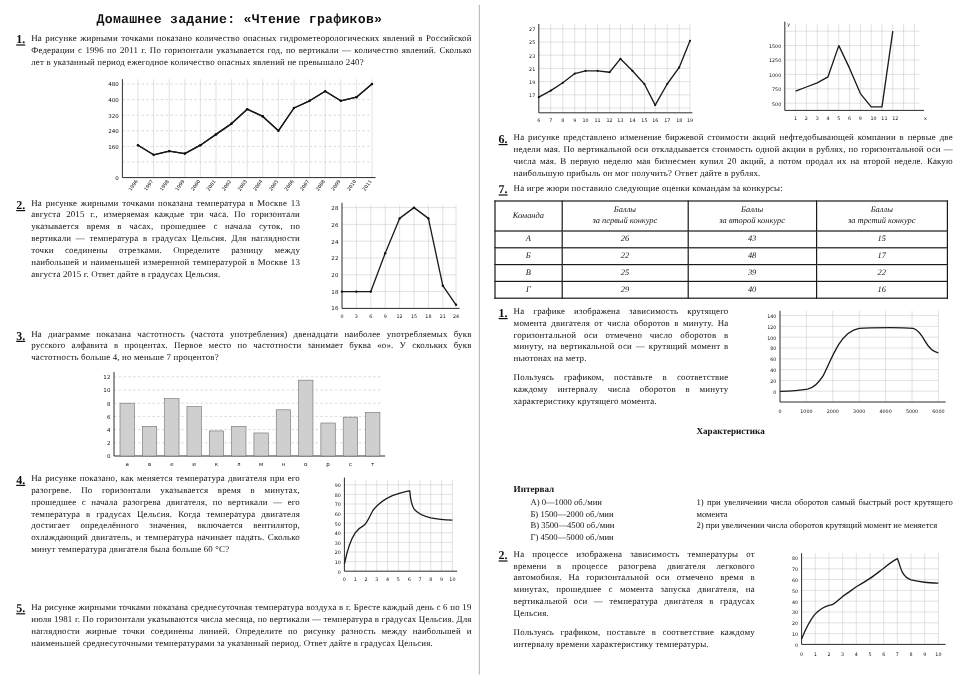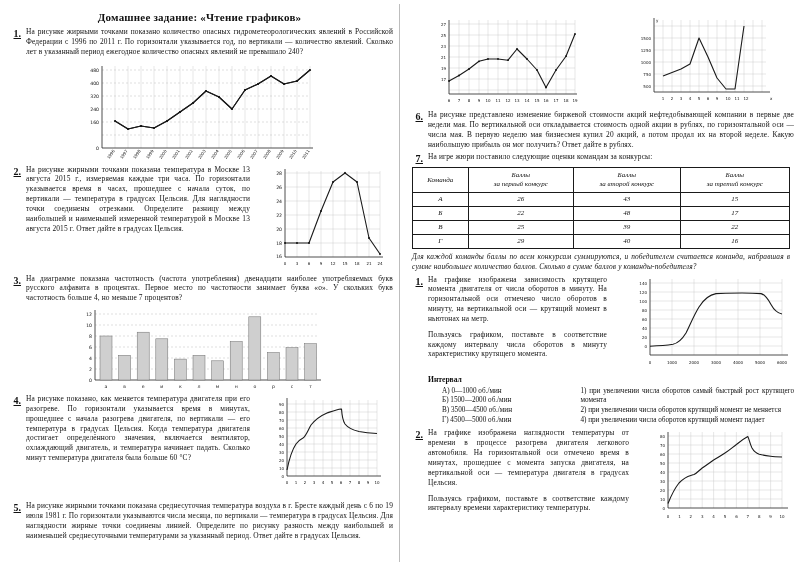--- a/index.html
+++ b/index.html
@@ -11,21 +11,21 @@
     overflow: hidden;
   }
   .page { position: relative; width: 800px; height: 566px; padding: 4px 6px; }
   .columns { display: flex; width: 100%; height: 100%; }
   .col { width: 50%; position: relative; }
   .col-left { padding-right: 6px; border-right: 1px solid #bdbdbd; }
   .col-right { padding-left: 8px; }
 
   .doc-title {
     text-align: center;
-    font-family: Liberation Serif, serif;
+    font-family: Liberation Mono, monospace;
     font-weight: bold;
     font-size: 11px;
     letter-spacing: 0.2px;
     margin: 7px 0 4px 0;
   }
 
   .task { display: flex; margin-bottom: 3px; }
   .task-num {
     font-weight: bold; font-size: 10px;
     width: 20px; flex: 0 0 20px;
@@ -69,21 +69,21 @@
   }
   table.scores thead td { padding: 3px 2px; line-height: 1.25; }
   .tblwrap { padding: 0 4px; font-style: italic; }
 
   .matchwrap { display: flex; gap: 6px; margin-top: 2px; }
   .matchcol { font-size: 7.2px; line-height: 1.35; }
   .matchcol.left { flex: 0 0 40%; }
   .matchcol.right { flex: 1 1 auto; text-align: justify; }
   .matchhead { font-weight: bold; font-size: 7.6px; margin-bottom: 1px; }
   .headrow { display: flex; gap: 6px; }
-  .headrow .h1 { flex: 0 0 40%; }
+  .headrow .h1 { flex: 0 0 40%; margin-top: 48px; }
   .headrow .h2 { flex: 1 1 auto; }
   .opt { white-space: nowrap; margin-left: 14px; }
   .spacer6 { height: 6px; }
   .spacer3 { height: 3px; }
   .figcenter { display: flex; justify-content: center; }
   .toprow { display: flex; justify-content: space-around; align-items: flex-start; padding-top: 10px; }
 </style>
 </head>
 <body>
 
@@ -542,21 +542,20 @@
               <td>22</td>
             </tr>
             <tr>
               <td>Г</td>
               <td>29</td>
               <td>40</td>
               <td>16</td>
             </tr>
           </tbody>
         </table>
-        <div class="ptext">Для каждой команды баллы по всем конкурсам суммируются, и победителем считается команда, набравшая в сумме наибольшее количество баллов. Сколько в сумме баллов у команды-победителя?</div>
       </div>
 
       <div class="spacer3"></div>
 
       <div class="task">
         <div class="task-num">1.</div>
         <div class="task-body">
           <div class="sidebyside">
             <div class="txtside">
               <div class="ptext">На графике изображена зависимость крутящего момента двигателя от числа оборотов в минуту. На горизонтальной оси отмечено число оборотов в минуту, на вертикальной оси — крутящий момент в ньютонах на метр.</div>
@@ -599,43 +598,43 @@
                     <text x="138" y="89" text-anchor="middle">5000</text>
                     <text x="160" y="89" text-anchor="middle">6000</text>
                   </g>
                   <path class="dline" d="M28,71.2 C36,70.9 44,70.4 51,69.3 C56,68.2 60,64.5 64,58 C68,50 72,40 77,32 C82,24 88,19.6 94,18.6 C100,18 110,18 120,18 C128,18 134,18.2 139,18.6 C143,19.6 146,24 149,29.5 C152,35 155,38 160,39"></path>
                 </g>
               </svg>
             </div>
           </div>
           <div class="headrow">
             <div class="h1 matchhead">Интервал</div>
+            <div class="h2 matchhead">Характеристика</div>
           </div>
           <div class="matchwrap">
             <div class="matchcol left">
               <div class="opt">А) 0—1000 об./мин</div>
               <div class="opt">Б) 1500—2000 об./мин</div>
               <div class="opt">В) 3500—4500 об./мин</div>
               <div class="opt">Г) 4500—5000 об./мин</div>
             </div>
             <div class="matchcol right">
               <div>1) при увеличении числа оборотов самый быстрый рост крутящего момента</div>
               <div>2) при увеличении числа оборотов крутящий момент не меняется</div>
-              <div>4) при увеличении числа оборотов крутящий момент падает</div>
             </div>
           </div>
         </div>
       </div>
 
       <div class="task">
         <div class="task-num">2.</div>
         <div class="task-body">
           <div class="sidebyside">
             <div class="txtside">
-              <div class="ptext">На графике изображена наглядности температуры от времени в процессе разогрева двигателя легкового автомобиля. На горизонтальной оси отмечено время в минутах, прошедшее с момента запуска двигателя, на вертикальной оси — температура двигателя в градусах Цельсия.</div>
+              <div class="ptext">На процессе изображена зависимость температуры от времени в процессе разогрева двигателя легкового автомобиля. На горизонтальной оси отмечено время в минутах, прошедшее с момента запуска двигателя, на вертикальной оси — температура двигателя в градусах Цельсия.</div>
               <div class="spacer6"></div>
               <div class="ptext">Пользуясь графиком, поставьте в соответствие каждому интервалу времени характеристику температуры.</div>
             </div>
             <div class="figside">
               <svg width="150" height="104" viewBox="0 0 150 104">
                 <g>
                   <line class="grid" x1="24" y1="8" x2="138" y2="8"></line>
                   <line class="grid" x1="24" y1="17" x2="138" y2="17"></line>
                   <line class="grid" x1="24" y1="26" x2="138" y2="26"></line>
                   <line class="grid" x1="24" y1="35" x2="138" y2="35"></line>

